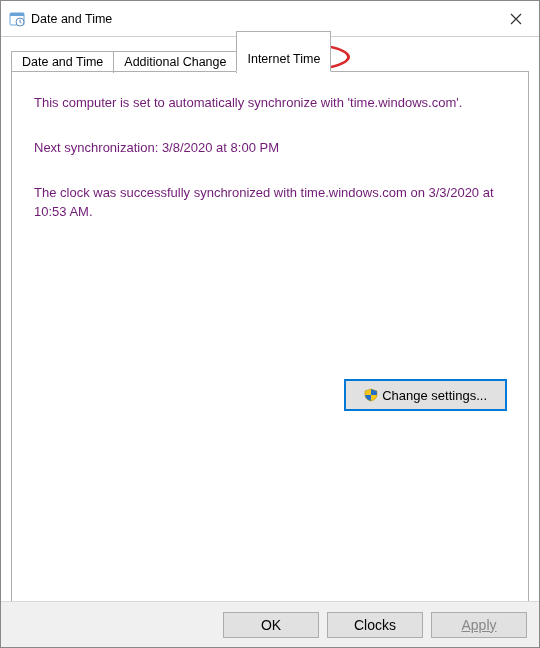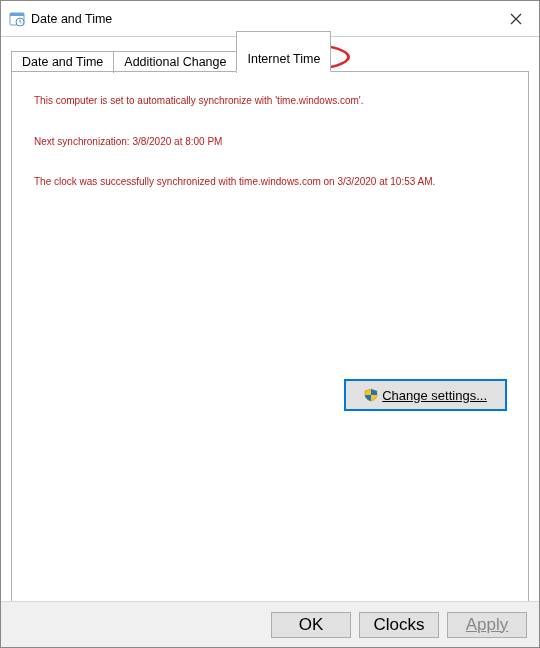--- a/index.html
+++ b/index.html
@@ -72,23 +72,23 @@
   .tabpanel {
     border: 1px solid #b0b0b0;
     border-top: 1px solid #b0b0b0;
     height: 534px;
     margin-top: -1px;
     padding: 22px 22px 22px 22px;
     position: relative;
   }
   .tabpanel p {
     margin: 0 0 26px 0;
-    font-size: 10px;
+    font-size: 13px;
     line-height: 1.45;
-    color: #b91c1c;
+    color: #701a75;
   }
 
   .annot {
     position: absolute;
     border: 3px solid #d9292b;
     border-radius: 50%;
     width: 108px;
     height: 30px;
     left: 241px;
     top: 41px;
@@ -106,43 +106,42 @@
     gap: 4px;
     background: #e1e1e1;
     border: 1px solid #adadad;
     outline: 2px solid #0078d7;
     outline-offset: -1px;
     padding: 4px 18px;
     height: 30px;
     font: inherit;
     font-size: 13px;
     cursor: default;
-    text-decoration: underline;
   }
   .shield { width: 14px; height: 14px; }
 
   .footer {
     position: absolute;
     bottom: 0; left: 0; right: 0;
     height: 46px;
     background: #f0f0f0;
     border-top: 1px solid #d8d8d8;
     display: flex;
     justify-content: flex-end;
     align-items: center;
     padding-right: 12px;
     gap: 8px;
   }
   .footer button {
-    width: 80px;
+    width: 96px;
     height: 26px;
     background: #e1e1e1;
     border: 1px solid #adadad;
     font: inherit;
-    font-size: 17px;
+    font-size: 14px;
     cursor: default;
   }
   .footer button.disabled { color: #888; text-decoration: underline; }
 </style>
 </head>
 <body>
 
 <div class="titlebar">
   <span class="icon">
     <svg viewBox="0 0 16 16">

